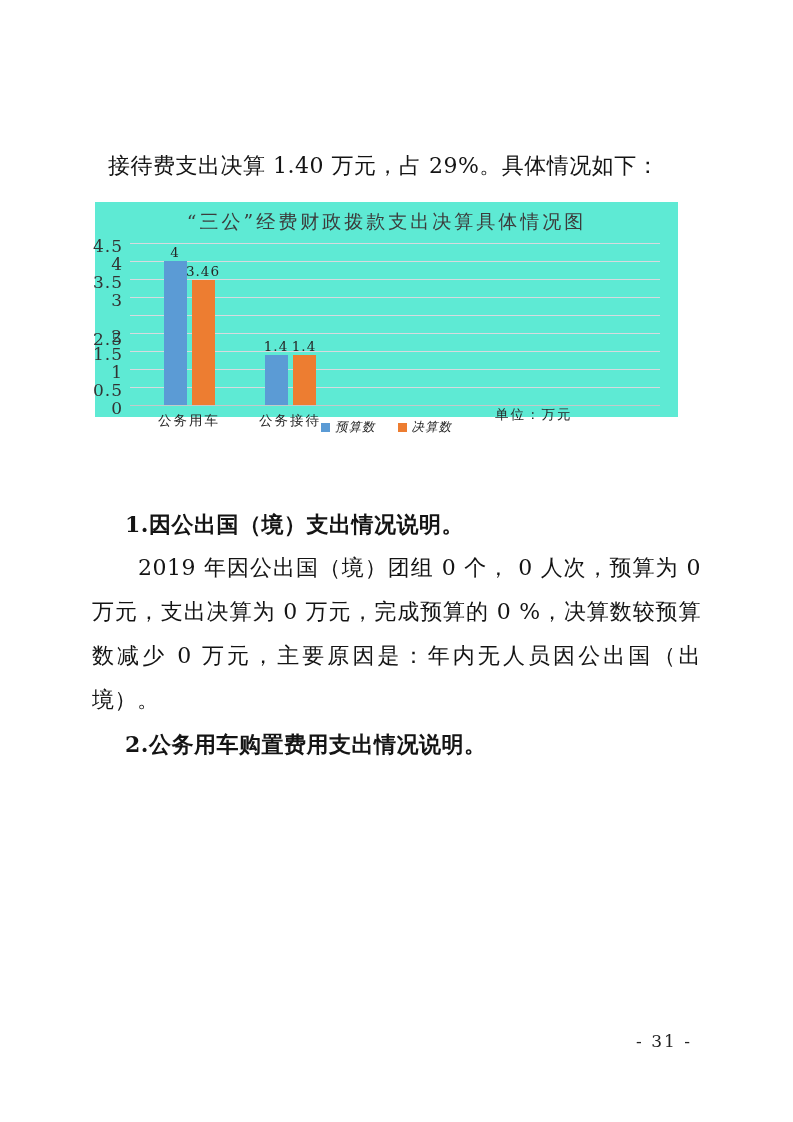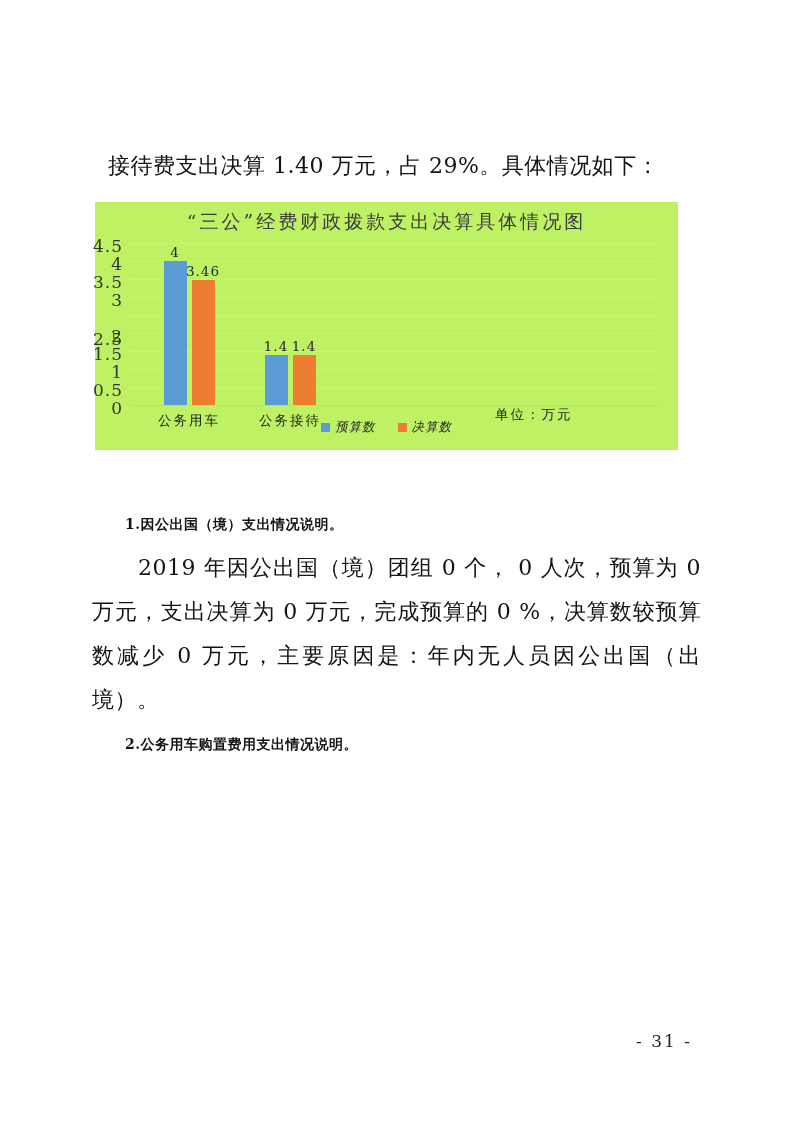--- a/index.html
+++ b/index.html
@@ -8,22 +8,22 @@
     background:#ffffff;color:#141414;
     font-family:"DejaVu Serif","Liberation Serif",serif;
   }
   
   .intro{
     position:absolute;top:134px;left:92px;width:610px;
     font-size:22px;line-height:32px;margin:16px;letter-spacing:0.5px;
   }
   
   .chart{
-    position:absolute;left:95px;top:202px;width:583px;height:248px;
-    background:#bef264;
+    position:absolute;left:95px;top:202px;width:583px;height:215px;
+    background:#5eead4;
   }
   .chart-title{
     position:absolute;top:7px;left:0;width:100%;text-align:center;
     font-size:19px;letter-spacing:3px;color:#3c3c3c;white-space:nowrap;
   }
   .plot{position:absolute;left:35px;top:41px;width:530px;height:162px;}
   .gridline{position:absolute;left:0;width:100%;height:1px;background:#d7dade;}
   .gridline.base{background:#c3cac9;}
   .bar{position:absolute;bottom:0;width:23px;}
   .value-label{
@@ -49,21 +49,21 @@
     font-size:12.5px;color:#262626;font-style:italic;
   }
   .legend-item{display:flex;align-items:center;gap:5px;letter-spacing:1px;}
   .swatch{width:9px;height:9px;display:inline-block;}
   
   .content{
     position:absolute;top:502px;left:92px;width:609px;
     font-size:22px;line-height:44px;
   }
   .content h3{
-    margin:0;padding-left:33px;font-size:14px;font-weight:700;letter-spacing:0.5px;
+    margin:0;padding-left:33px;font-size:22px;font-weight:700;letter-spacing:0.5px;
   }
   .content p{
     margin:0;text-indent:46px;text-align:justify;letter-spacing:0.5px;
   }
   .pageno{
     position:absolute;top:1031px;left:636px;
     font-size:17px;letter-spacing:2px;color:#222;white-space:nowrap;
   }
 </style>
 </head>

